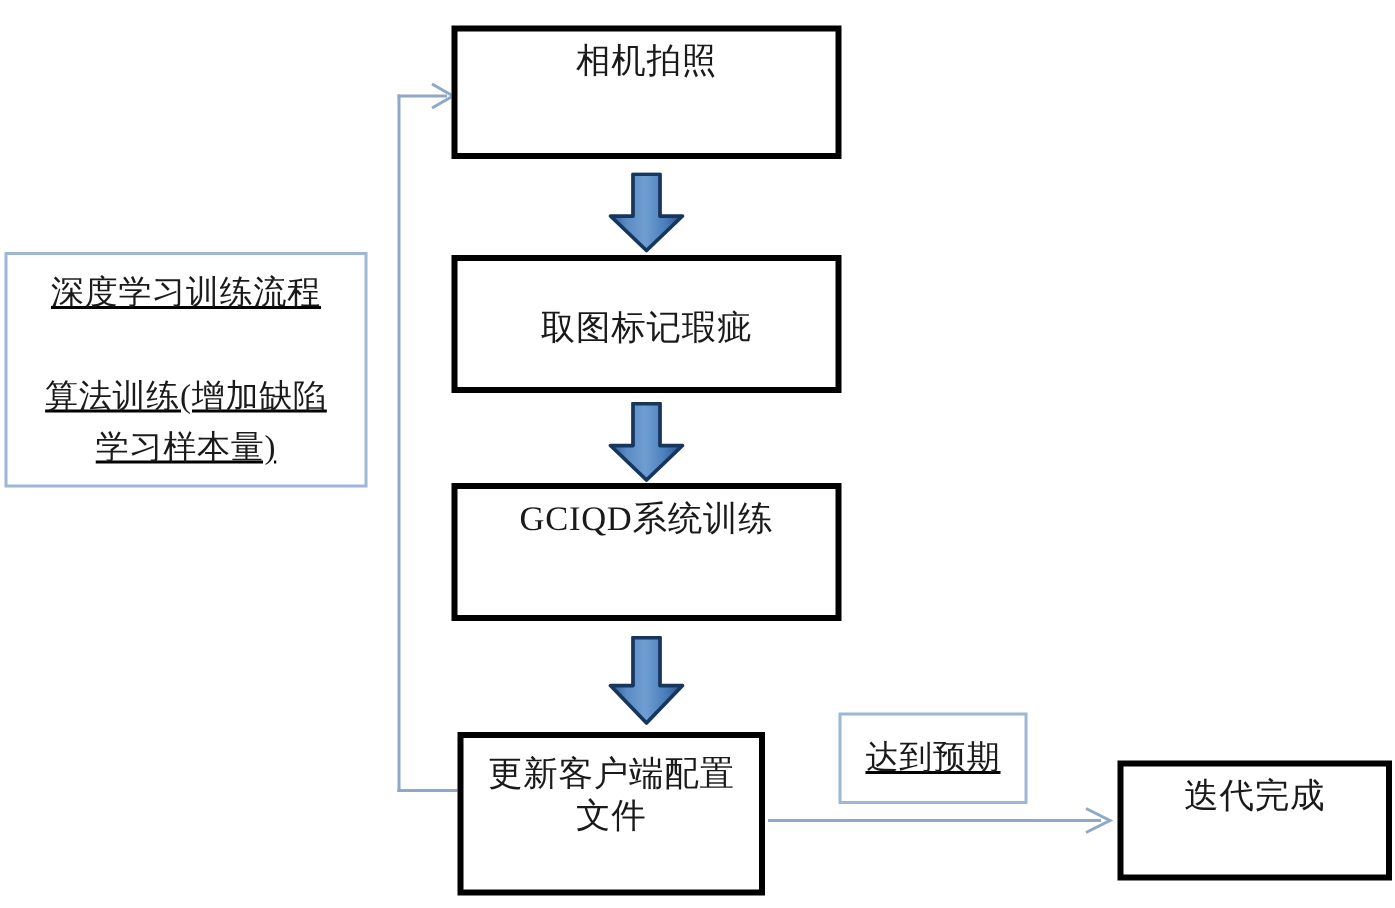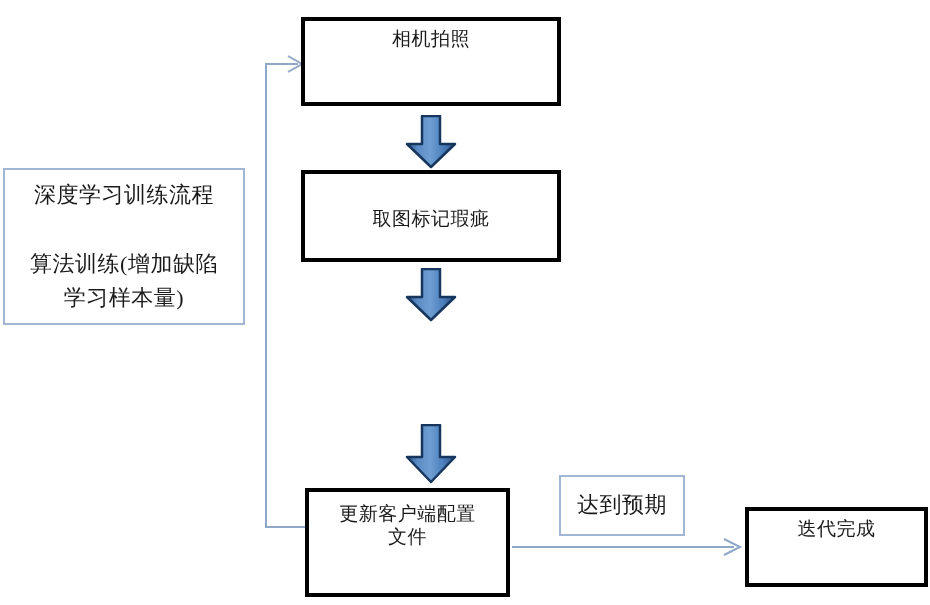--- a/index.html
+++ b/index.html
@@ -22,37 +22,38 @@
   .node {
     position: absolute;
     box-sizing: border-box;
     background: #ffffff;
     border: 4px solid #000000;
     display: flex;
     justify-content: center;
     padding-top: 6px;
   }
   .node .label {
-    font-size: 19px;
+    font-size: 23px;
     line-height: 1.22;
     color: #1a1a1a;
     text-align: center;
     white-space: pre-line;
     letter-spacing: 0.5px;
   }
 
   
   .note-box {
     position: absolute;
     box-sizing: border-box;
     background: #ffffff;
     border: 2px solid #9fb6d4;
     display: flex;
     align-items: center;
     justify-content: center;
+    text-decoration: underline;
   }
   .note-box .label {
     font-size: 22px;
     line-height: 1.55;
     color: #1a1a1a;
     text-align: center;
     white-space: pre-line;
     letter-spacing: 0.5px;
   }
   .tag-box .label {
@@ -121,20 +122,23 @@
         <stop offset="0%" stop-color="#30588f"></stop>
         <stop offset="22%" stop-color="#5b8bc4"></stop>
         <stop offset="48%" stop-color="#6f9ed2"></stop>
         <stop offset="76%" stop-color="#4a7ebb"></stop>
         <stop offset="100%" stop-color="#2b4f83"></stop>
       </linearGradient>
     </defs>
     <path d="M19,1 L37,1 L37,29 L52,29 L28,52 L4,29 L19,29 Z" fill="url(#ag2)" stroke="#17365d" stroke-width="2.5" stroke-linejoin="round"></path>
   </svg>
 
+  <div class="node" style="left:301px; top:322px; width:260px; height:92px;">
+    <div class="label">GCIQD系统训练</div>
+  </div>
 
   <svg class="block-arrow" style="left:403px; top:424px;" width="56" height="60" viewBox="0 0 56 60">
     <defs>
       <linearGradient id="ag3" x1="0" y1="0" x2="1" y2="0">
         <stop offset="0%" stop-color="#30588f"></stop>
         <stop offset="22%" stop-color="#5b8bc4"></stop>
         <stop offset="48%" stop-color="#6f9ed2"></stop>
         <stop offset="76%" stop-color="#4a7ebb"></stop>
         <stop offset="100%" stop-color="#2b4f83"></stop>
       </linearGradient>

